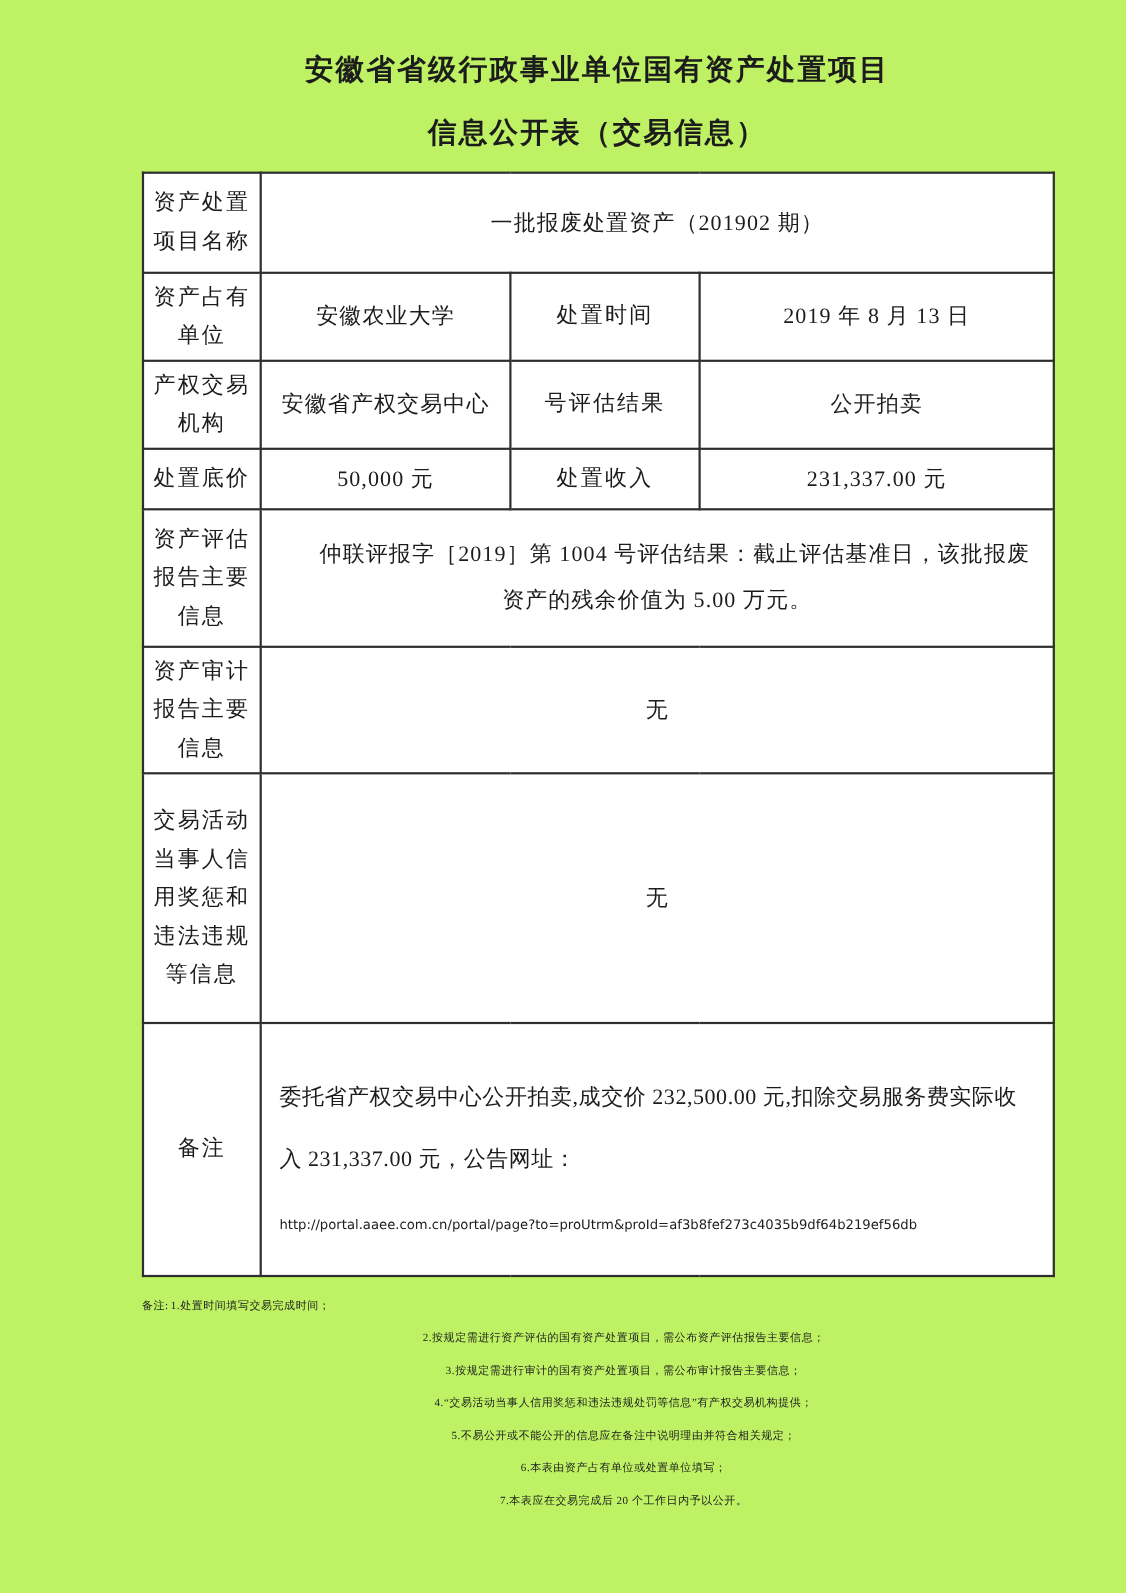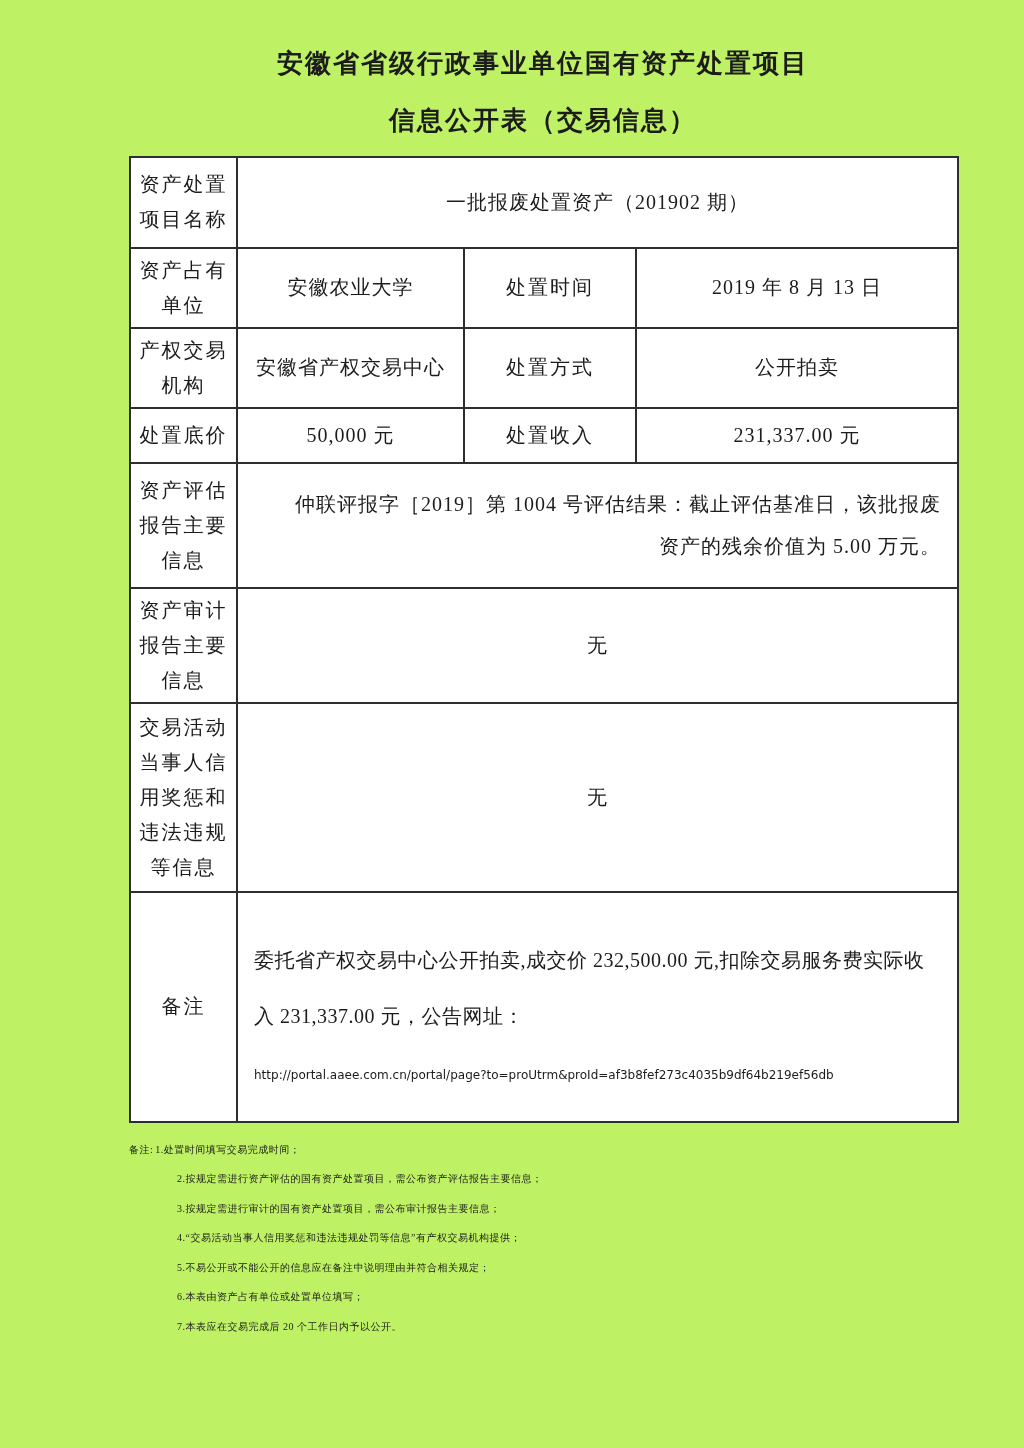--- a/index.html
+++ b/index.html
@@ -53,21 +53,21 @@
     letter-spacing: 2px;
     line-height: 1.75;
     padding: 4px 5px;
   }
   td.value-center {
     text-align: center;
     letter-spacing: 1px;
     padding: 4px 8px;
   }
   td.value-left {
-    text-align: right;
+    text-align: center;
     padding: 10px 16px;
     line-height: 2.1;
     letter-spacing: 1px;
   }
   td.appraisal-cell .para { text-indent: 1.6em; }
   td.remarks-cell { padding: 10px 16px; }
   .remark-text {
     font-size: 20px;
     line-height: 2.8;
     letter-spacing: 0.5px;
@@ -80,32 +80,32 @@
     color: #1c1c1c;
     word-break: break-all;
   }
   
   tr.r1 { height: 91px; }
   tr.r2 { height: 72px; }
   tr.r3 { height: 68px; }
   tr.r4 { height: 55px; }
   tr.r5 { height: 125px; }
   tr.r6 { height: 112px; }
-  tr.r7 { height: 189px; border-radius: 20px; }
+  tr.r7 { height: 227px; border-radius: 20px; }
   tr.r8 { height: 230px; }
   .footnotes {
     margin-top: 12px;
     font-size: 10px;
     letter-spacing: 0.5px;
   }
   .fn-line {
     line-height: 29.5px;
     white-space: nowrap;
   }
-  .fn-line.indent { padding-left: 48px; }
+  .fn-line.indent { padding-left: 48px; text-align: center; }
   .fn-prefix { padding-right: 2px; }
 </style>
 </head>
 <body>
 
 <div class="page">
   <div class="content">
 
     <div class="doc-title">安徽省省级行政事业单位国有资产处置项目</div>
     <div class="doc-subtitle">信息公开表（交易信息）</div>
@@ -124,21 +124,21 @@
         </tr>
         <tr class="r2">
           <th class="label-cell">资产占有单位</th>
           <td class="value-center">安徽农业大学</td>
           <th class="label-cell">处置时间</th>
           <td class="value-center">2019 年 8 月 13 日</td>
         </tr>
         <tr class="r3">
           <th class="label-cell">产权交易机构</th>
           <td class="value-center">安徽省产权交易中心</td>
-          <th class="label-cell">处置方式</th>
+          <th class="label-cell">号评估结果</th>
           <td class="value-center">公开拍卖</td>
         </tr>
         <tr class="r4">
           <th class="label-cell">处置底价</th>
           <td class="value-center">50,000 元</td>
           <th class="label-cell">处置收入</th>
           <td class="value-center">231,337.00 元</td>
         </tr>
         <tr class="r5">
           <th class="label-cell">资产评估报告主要信息</th>

